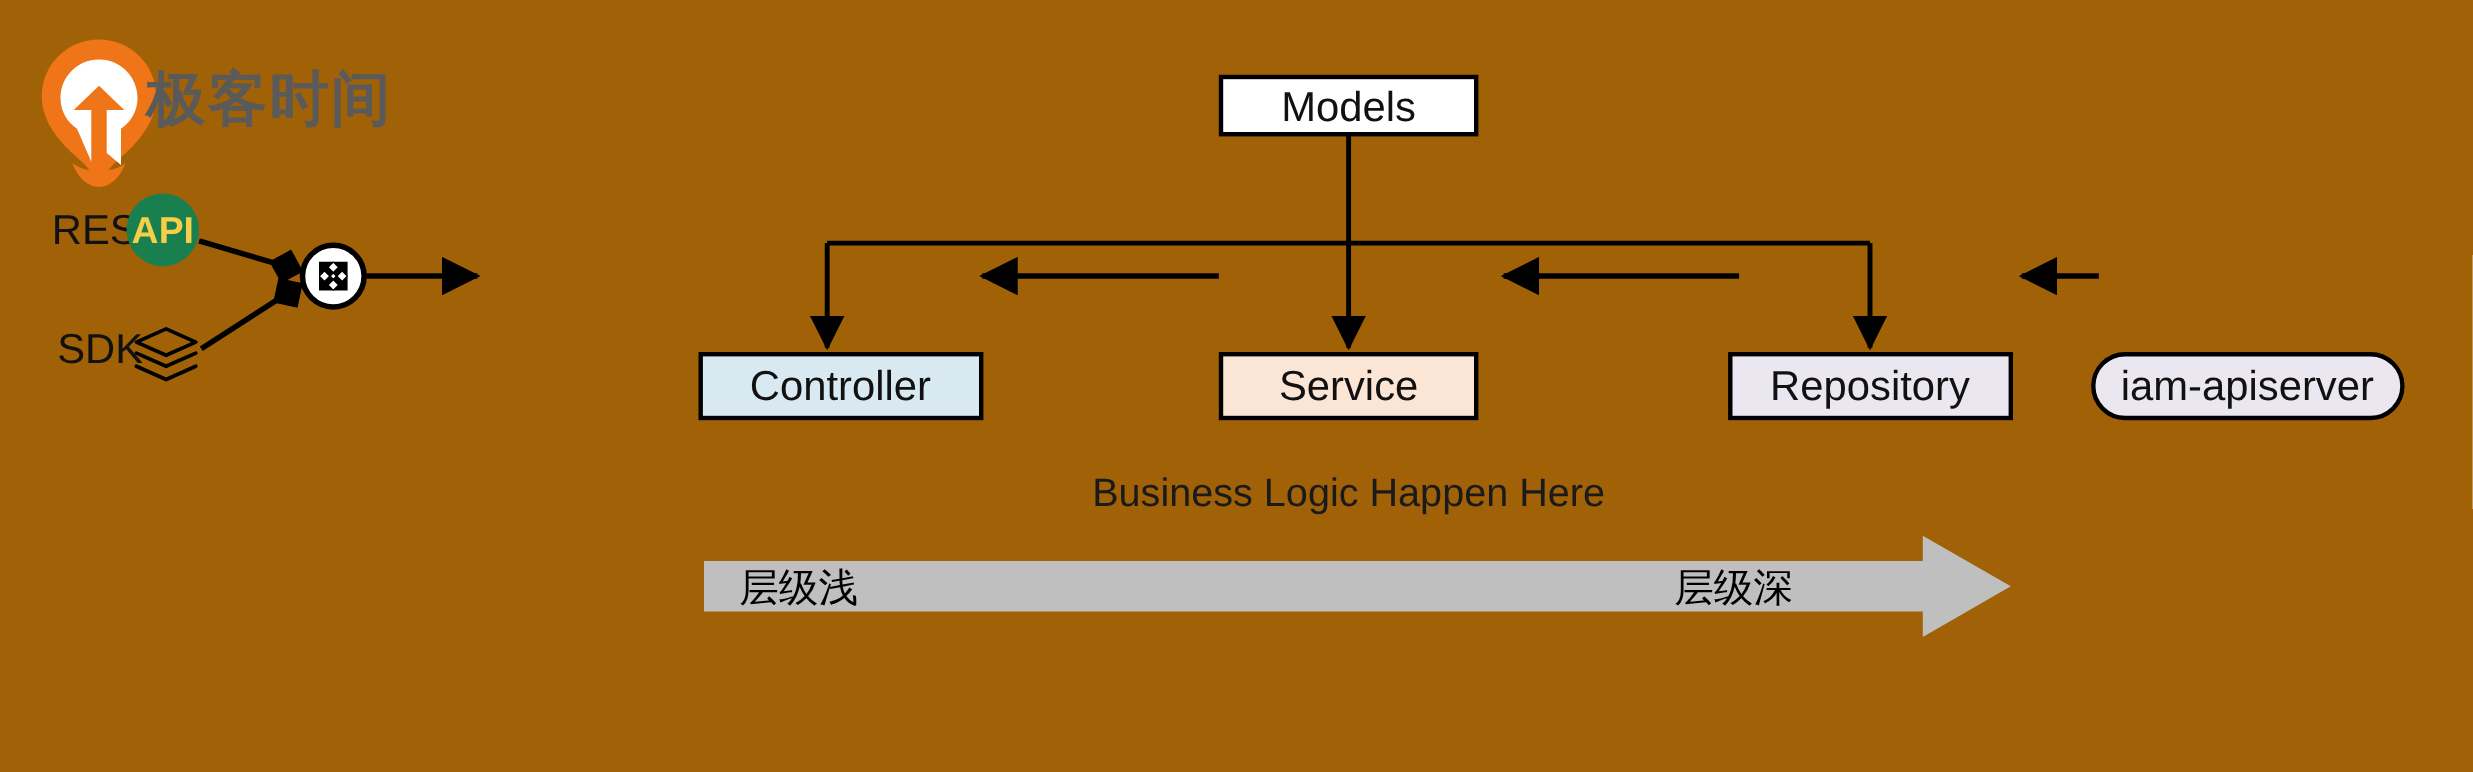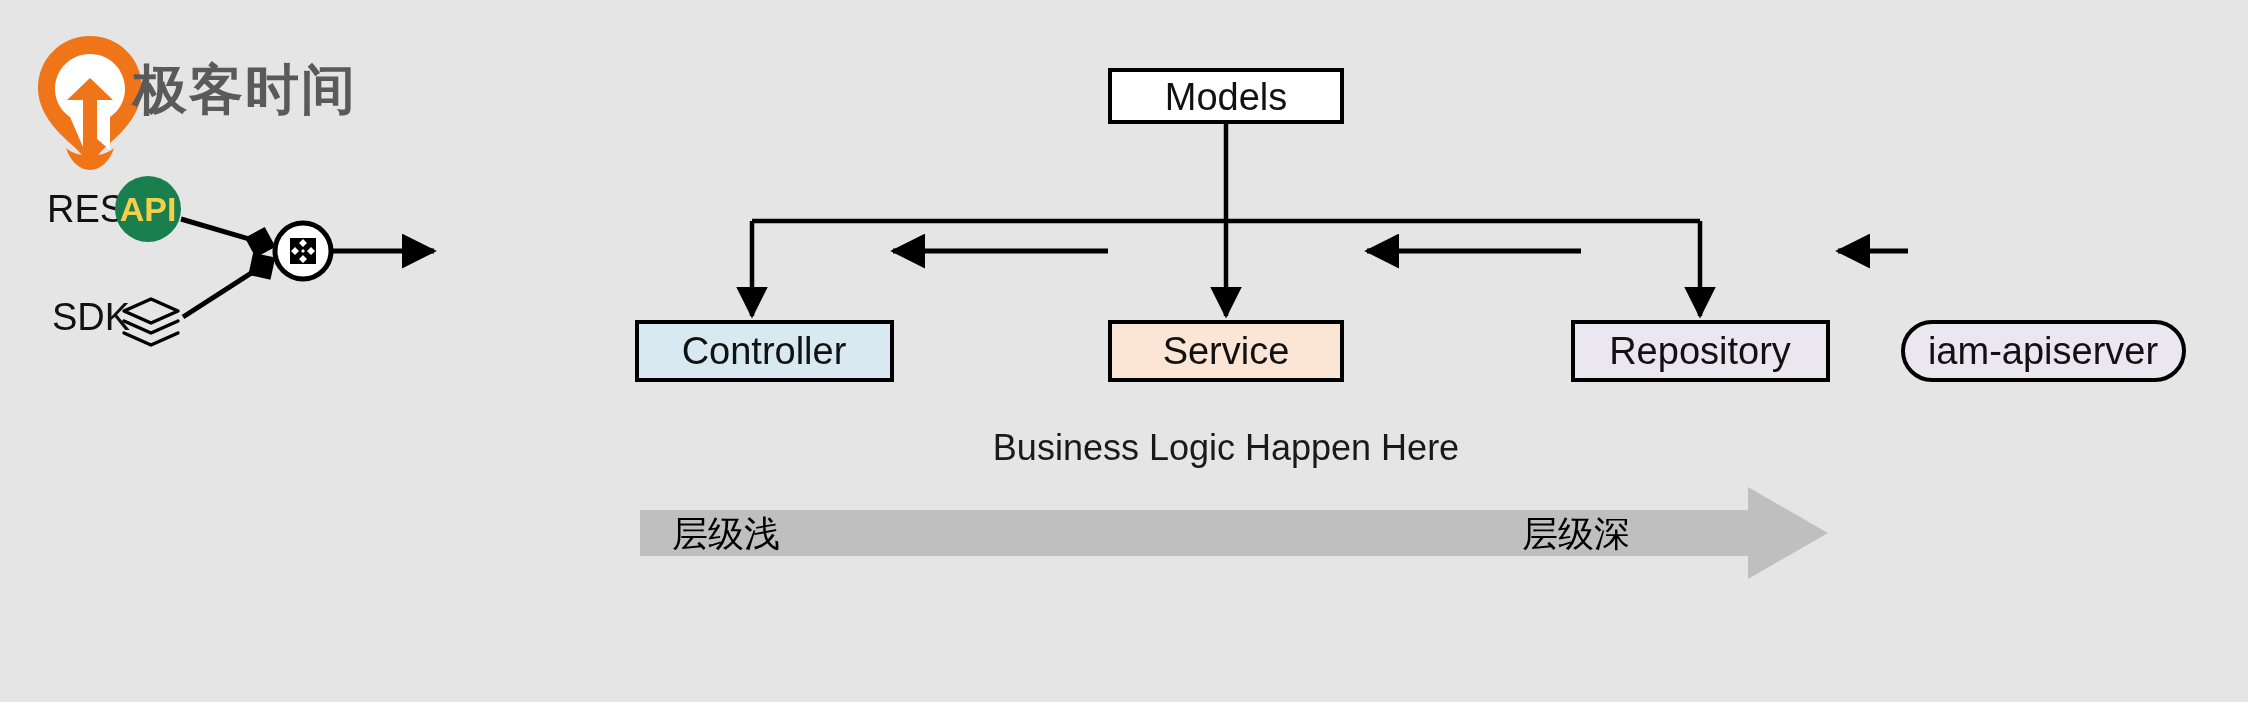--- a/index.html
+++ b/index.html
@@ -8,21 +8,21 @@
     padding: 0;
     background: #ffffff;
   }
   body {
     font-family: "Liberation Sans", "DejaVu Sans", sans-serif;
   }
   #canvas {
     position: relative;
     width: 2248px;
     height: 702px;
-    background: #e5e5e5;
+    background: #a16207;
     overflow: hidden;
     text-align: right;
   }
   #diagram-svg {
     position: absolute;
     left: 0;
     top: 0;
     width: 2248px;
     height: 702px;
   }

